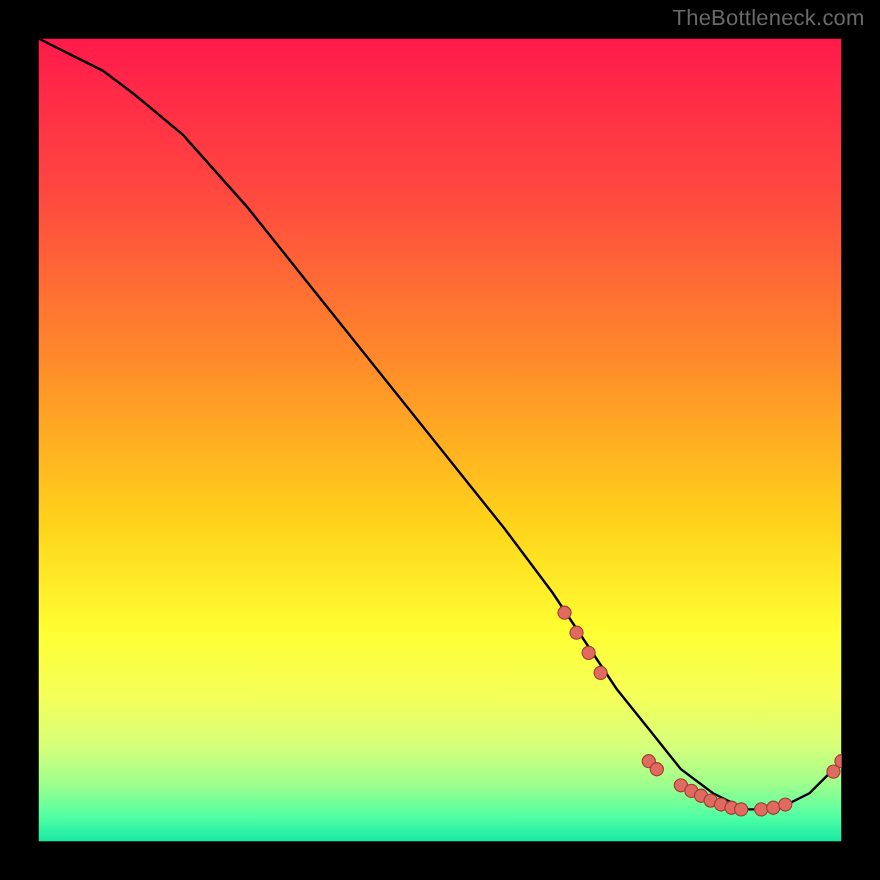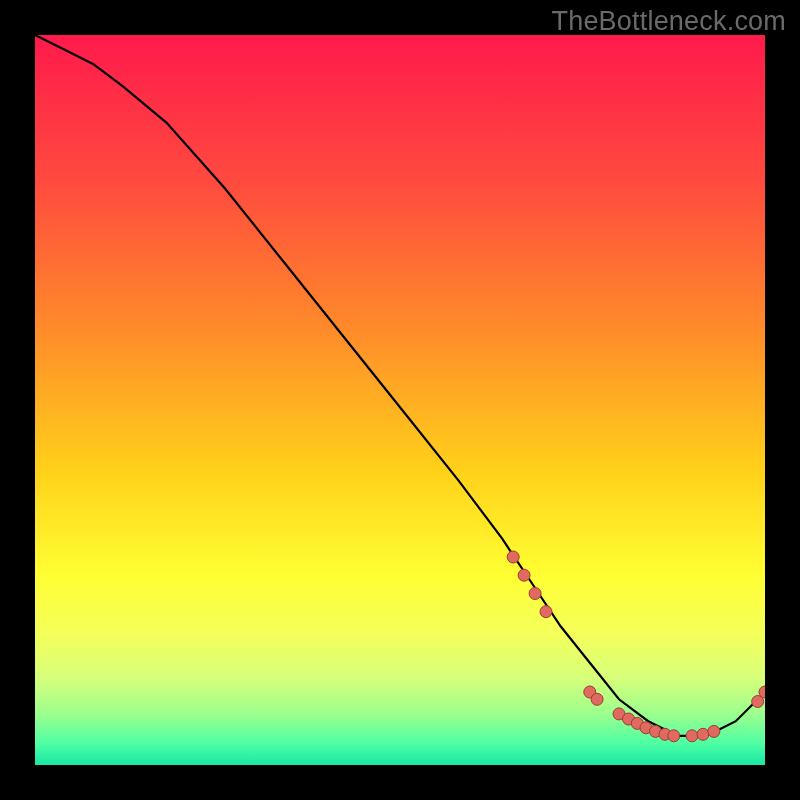--- a/index.html
+++ b/index.html
@@ -14,21 +14,21 @@
   .stage {
     position: relative;
     width: 800px;
     height: 800px;
   }
   .watermark {
     position: absolute;
     top: 6px;
     right: 14px;
     color: #6a6a6a;
-    font-size: 27px;
+    font-size: 20px;
     font-weight: 400;
     letter-spacing: 0.2px;
     user-select: none;
   }
   .plot {
     position: absolute;
     left: 35px;
     top: 35px;
     width: 730px;
     height: 730px;

